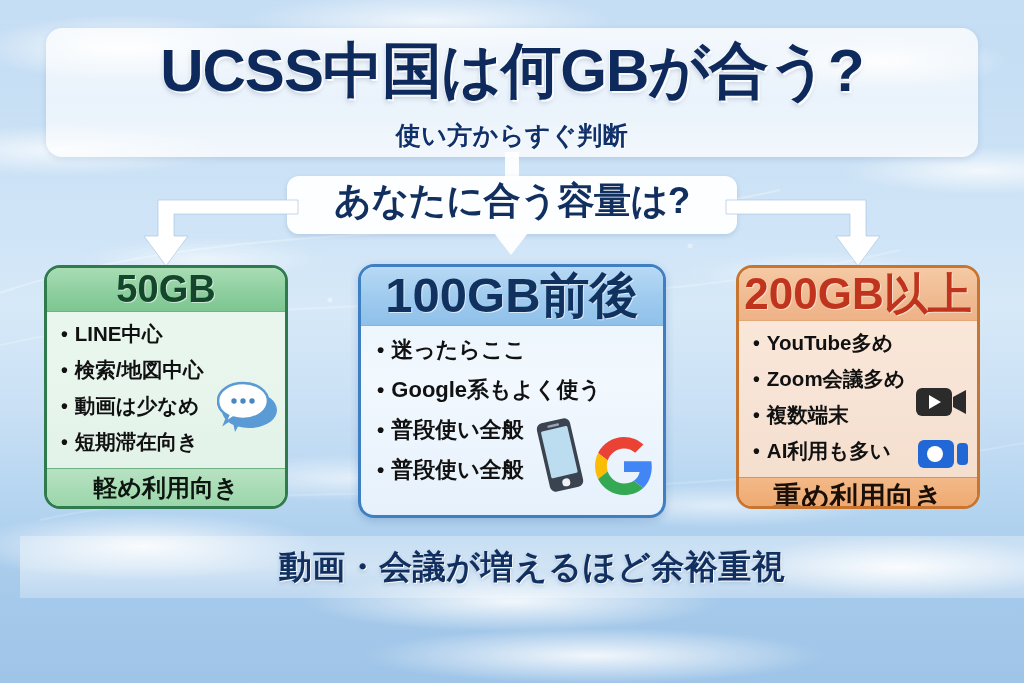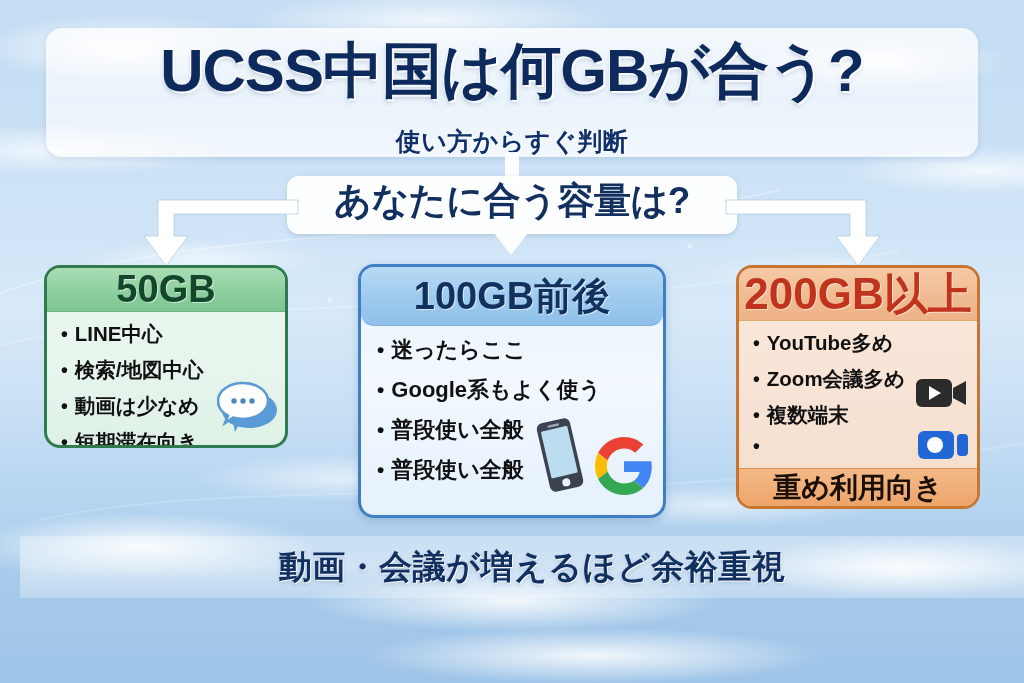--- a/index.html
+++ b/index.html
@@ -87,21 +87,21 @@
     letter-spacing: -1px;
     color: #0e2a5c;
     line-height: 1.18;
     text-shadow:
       2px 2px 0 rgba(255,255,255,.85),
       -1px -1px 0 rgba(255,255,255,.6),
       0 3px 5px rgba(20,50,100,.2);
     white-space: nowrap;
   }
   .title-sub {
-    margin-top: 18px;
+    margin-top: 12px;
     font-size: 25px;
     font-weight: 800;
     color: #10306a;
     letter-spacing: .5px;
     text-shadow: 1px 1px 0 rgba(255,255,255,.85);
     white-space: nowrap;
   }
 
   
   .stem {
@@ -187,21 +187,21 @@
     text-align: center;
     font-weight: 900;
     white-space: nowrap;
     display: flex;
     align-items: center;
     justify-content: center;
   }
 
   
   #card-50 {
-    left: 44px; top: 265px; width: 244px; height: 183px;
+    left: 44px; top: 265px; width: 244px; height: 244px;
     border: 3px solid #2f7b4e;
     background: linear-gradient(180deg, #eaf7ee 0%, #e7f5ec 55%, #dff1e6 100%);
   }
   #card-50 .card-head {
     height: 52px;
     background: linear-gradient(180deg, #a9dcb4 0%, #8ecf9f 55%, #7cc691 100%);
     color: #13462a;
     font-size: 38px;
     text-shadow: 1px 1px 0 rgba(255,255,255,.55);
     border-bottom: 1px solid rgba(47,123,78,.45);
@@ -220,24 +220,23 @@
   #card-100 {
     left: 358px; top: 264px; width: 308px; height: 254px;
     border: 3px solid #3e7fc4;
     background: linear-gradient(180deg, #e8f3fd 0%, #f2f8fe 45%, #e6f1fc 100%);
     box-shadow: 0 3px 9px rgba(25,70,130,.2);
   }
   #card-100 .card-head {
     height: 58px;
     background: linear-gradient(180deg, #b7d9f4 0%, #9ecaee 55%, #8fc0ea 100%);
     color: #11325f;
-    font-size: 38px;
+    font-size: 49px;
     text-shadow: 1px 1px 0 rgba(255,255,255,.6);
     border-bottom: 1px solid rgba(62,127,196,.4);
-    border-radius: 13px;
   }
   #card-100 .card-body { font-size: 22px; padding-left: 16px; }
   #card-100 .bullet { margin: 2px 0 10px 0; }
   #card-100 .card-foot {
     height: 48px;
     background: linear-gradient(180deg, #bfdcf5 0%, #a6cdef 100%);
     color: #0f2c56;
     font-size: 26px;
     border-top: 1px solid rgba(62,127,196,.4);
   }
@@ -408,20 +407,21 @@
       <div class="bullet">
         <span class="dot">•</span>
         <span>Zoom会議多め</span>
       </div>
       <div class="bullet">
         <span class="dot">•</span>
         <span>複数端末</span>
       </div>
       <div class="bullet">
         <span class="dot">•</span>
+        <span>AI利用も多い</span>
       </div>
 
       <svg class="icon-abs" id="video-dark-icon" width="54" height="34" viewBox="0 0 54 34">
         <rect x="1" y="3" width="36" height="28" rx="6" fill="#2b2b2b"></rect>
         <path d="M38 12 L51 5 L51 29 L38 22 Z" fill="#2b2b2b"></path>
         <path d="M14 10 L26 17 L14 24 Z" fill="#ffffff"></path>
       </svg>
 
       <svg class="icon-abs" id="video-blue-icon" width="54" height="34" viewBox="0 0 54 34">
         <rect x="1" y="3" width="36" height="28" rx="6" fill="#2167d6"></rect>

